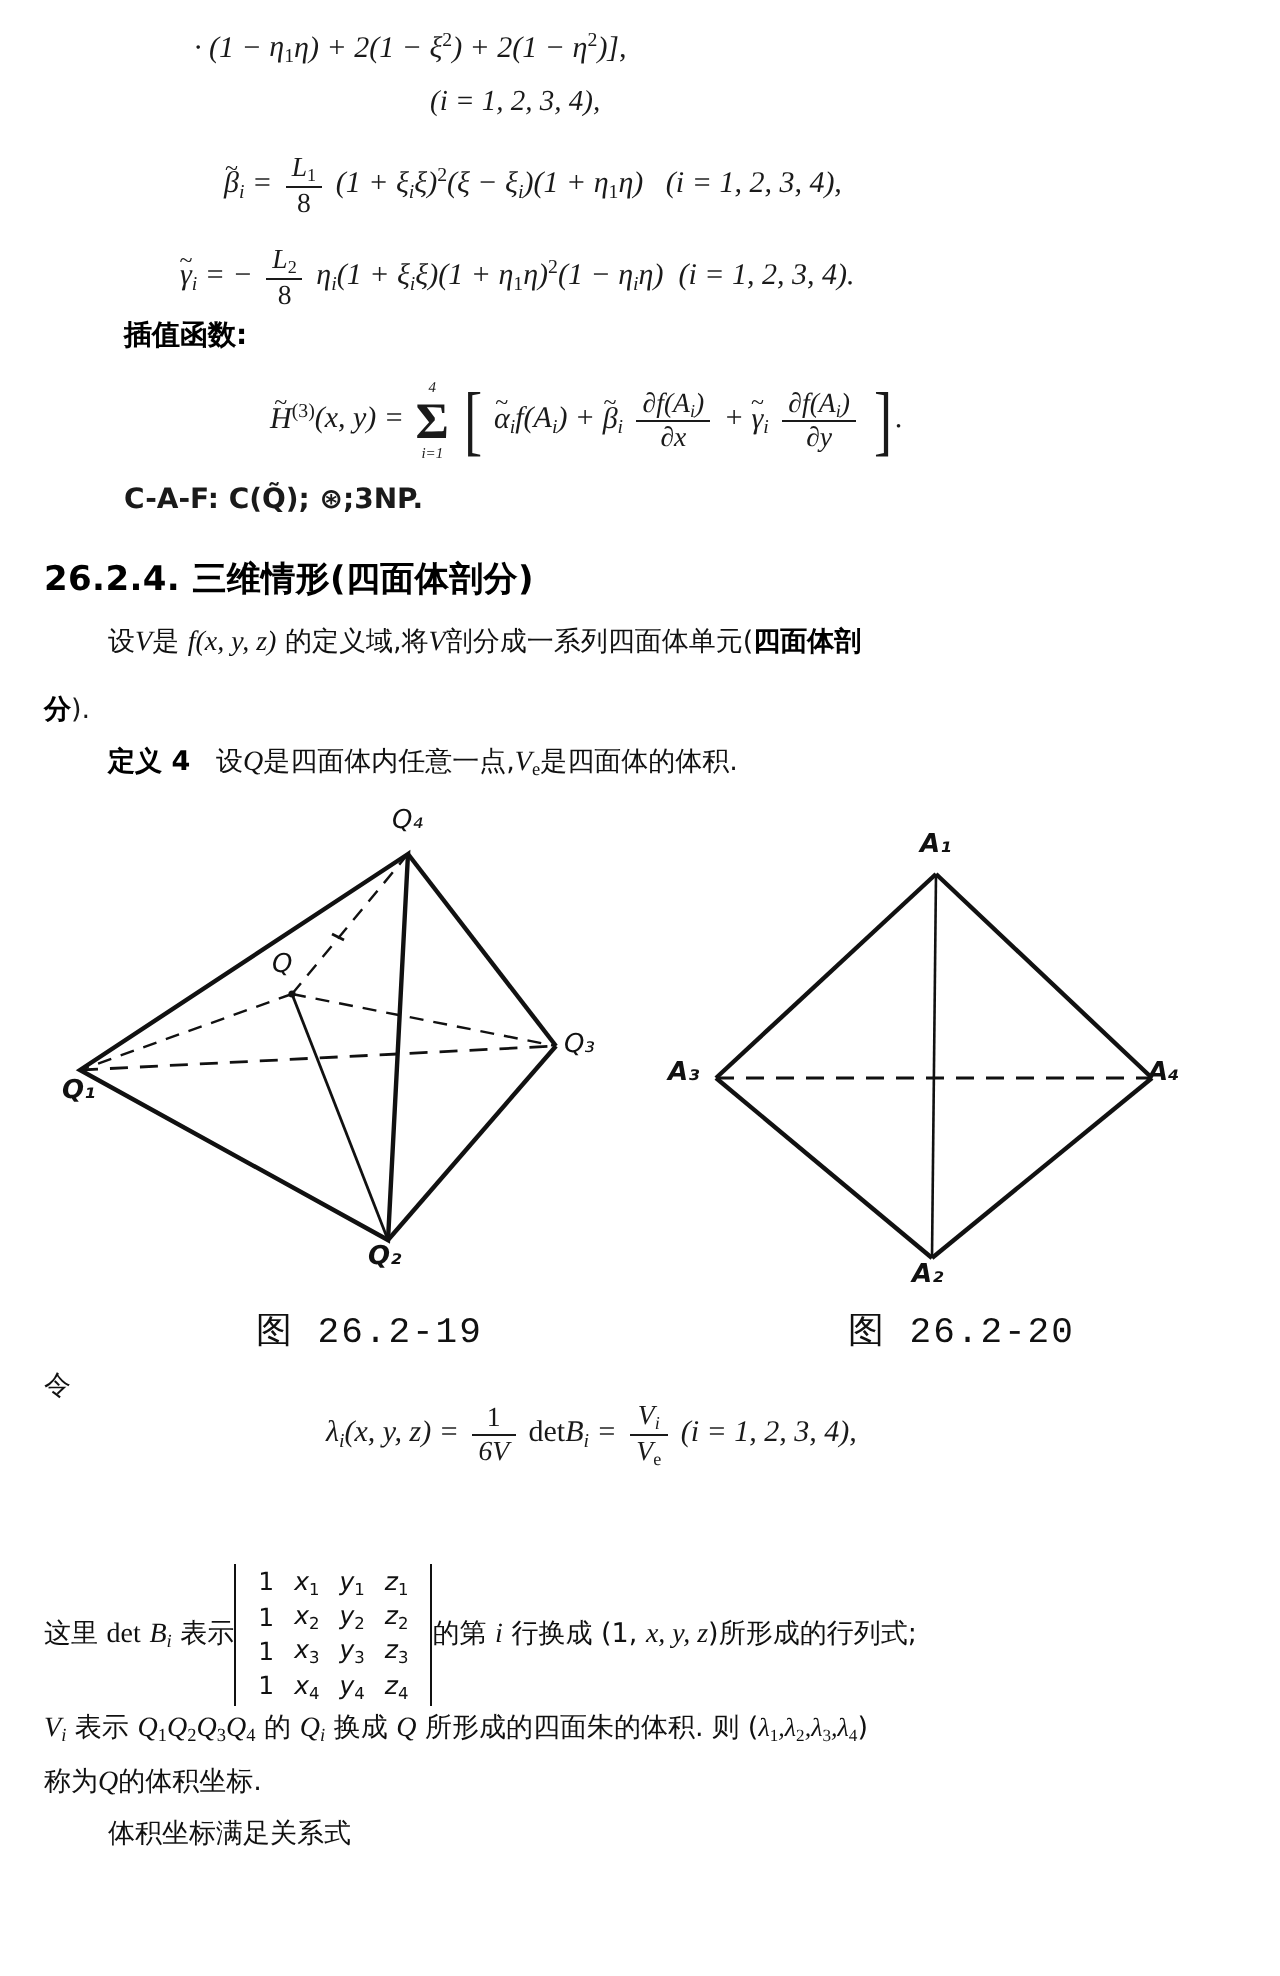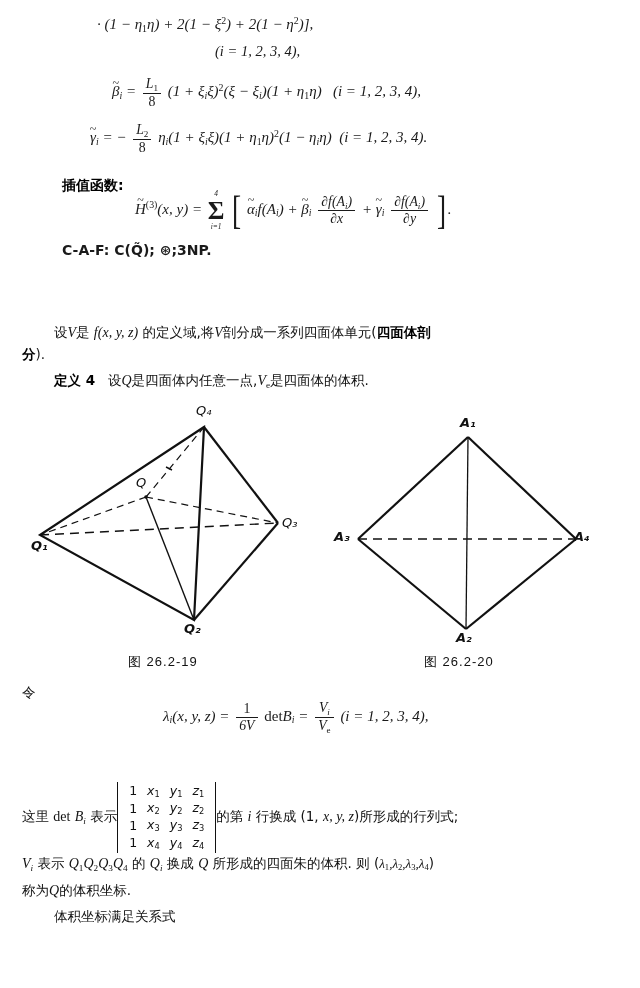--- a/index.html
+++ b/index.html
@@ -144,22 +144,22 @@
   
   .figwrap { position: absolute; }
   .figlabel {
     position: absolute;
     font-family: "DejaVu Sans", sans-serif;
     font-size: 13px;
     color: #111;
   }
   .caption {
     position: absolute;
-    font-family: Liberation Sans, sans-serif;
-    font-size: 13px;
+    font-family: Liberation Mono, monospace;
+    font-size: 18px;
     color: #111;
     letter-spacing: 1px;
   }
 
   .pagenum {
     position: absolute;
     left: 0; right: 0;
     top: 952px;
     text-align: center;
     font-family: "DejaVu Sans", sans-serif;
@@ -187,38 +187,39 @@
     <span class="frac"><span class="num math">L<span class="sub up">1</span></span><span class="den up">8</span></span>
     (1 + ξ<span class="sub">i</span>ξ)<span class="sup up">2</span>(ξ − ξ<span class="sub">i</span>)(1 + η<span class="sub up">1</span>η)&nbsp;&nbsp;&nbsp;(i = 1, 2, 3, 4),
   </div>
 
   <div class="blk math" style="left:90px; top:122px; font-size:15px;">
     <span class="ovr"><span class="acc">~</span>γ</span><span class="sub">i</span> = −
     <span class="frac"><span class="num math">L<span class="sub up">2</span></span><span class="den up">8</span></span>
     η<span class="sub">i</span>(1 + ξ<span class="sub">i</span>ξ)(1 + η<span class="sub up">1</span>η)<span class="sup up">2</span>(1 − η<span class="sub">i</span>η)&nbsp;&nbsp;(i = 1, 2, 3, 4).
   </div>
 
-  <div class="blk bold-cn" style="left:62px; top:177px; font-size:14px;">插值函数:</div>
+  <div class="blk bold-cn" style="left:62px; top:159px; font-size:14px;">插值函数:</div>
 
   <div class="blk math" style="left:135px; top:190px; font-size:15px;">
     <span class="ovr"><span class="acc">~</span>H</span><span class="sup up">(3)</span>(x, y) =
     <span class="sumsym"><span class="lim up">4</span><span class="big">Σ</span><span class="lim">i=1</span></span>
     <span class="bigbracket">[</span>
     <span class="ovr"><span class="acc">~</span>α</span><span class="sub">i</span>f(A<span class="sub">i</span>) +
     <span class="ovr"><span class="acc">~</span>β</span><span class="sub">i</span>
     <span class="frac"><span class="num math">∂f(A<span class="sub">i</span>)</span><span class="den math">∂x</span></span>
     + <span class="ovr"><span class="acc">~</span>γ</span><span class="sub">i</span>
     <span class="frac"><span class="num math">∂f(A<span class="sub">i</span>)</span><span class="den math">∂y</span></span>
     <span class="bigbracket">]</span>.
   </div>
 
   <div class="blk" style="left:62px; top:242px; font-family:'DejaVu Sans',sans-serif; font-weight:bold; font-size:14px;">C-A-F:  C(Q̃); ⊛;3NP.</div>
 
-
-  <div class="blk body-cn" style="left:54px; top:324px;">
+  <div class="heading">26.2.4. 三维情形(四面体剖分)</div>
+
+  <div class="blk body-cn" style="left:54px; top:312px;">
     设<span class="math" style="font-size:14px;">V</span>是 <span class="math" style="font-size:14px;">f(x, y, z)</span> 的定义域,将<span class="math" style="font-size:14px;">V</span>剖分成一系列四面体单元(<span class="bold-cn" style="font-size:13.5px;">四面体剖</span>
   </div>
   <div class="blk" style="left:22px; top:346px; font-family:'DejaVu Sans',sans-serif; font-size:13.5px;">
     <span class="bold-cn" style="font-size:13.5px;">分</span>).
   </div>
 
   <div class="blk body-cn" style="left:54px; top:372px;">
     <span class="bold-cn" style="font-size:13.5px;">定义 4</span>&nbsp;&nbsp; 设<span class="math" style="font-size:14px;">Q</span>是四面体内任意一点,<span class="math" style="font-size:14px;">V<span class="sub up">e</span></span>是四面体的体积.
   </div>
 

